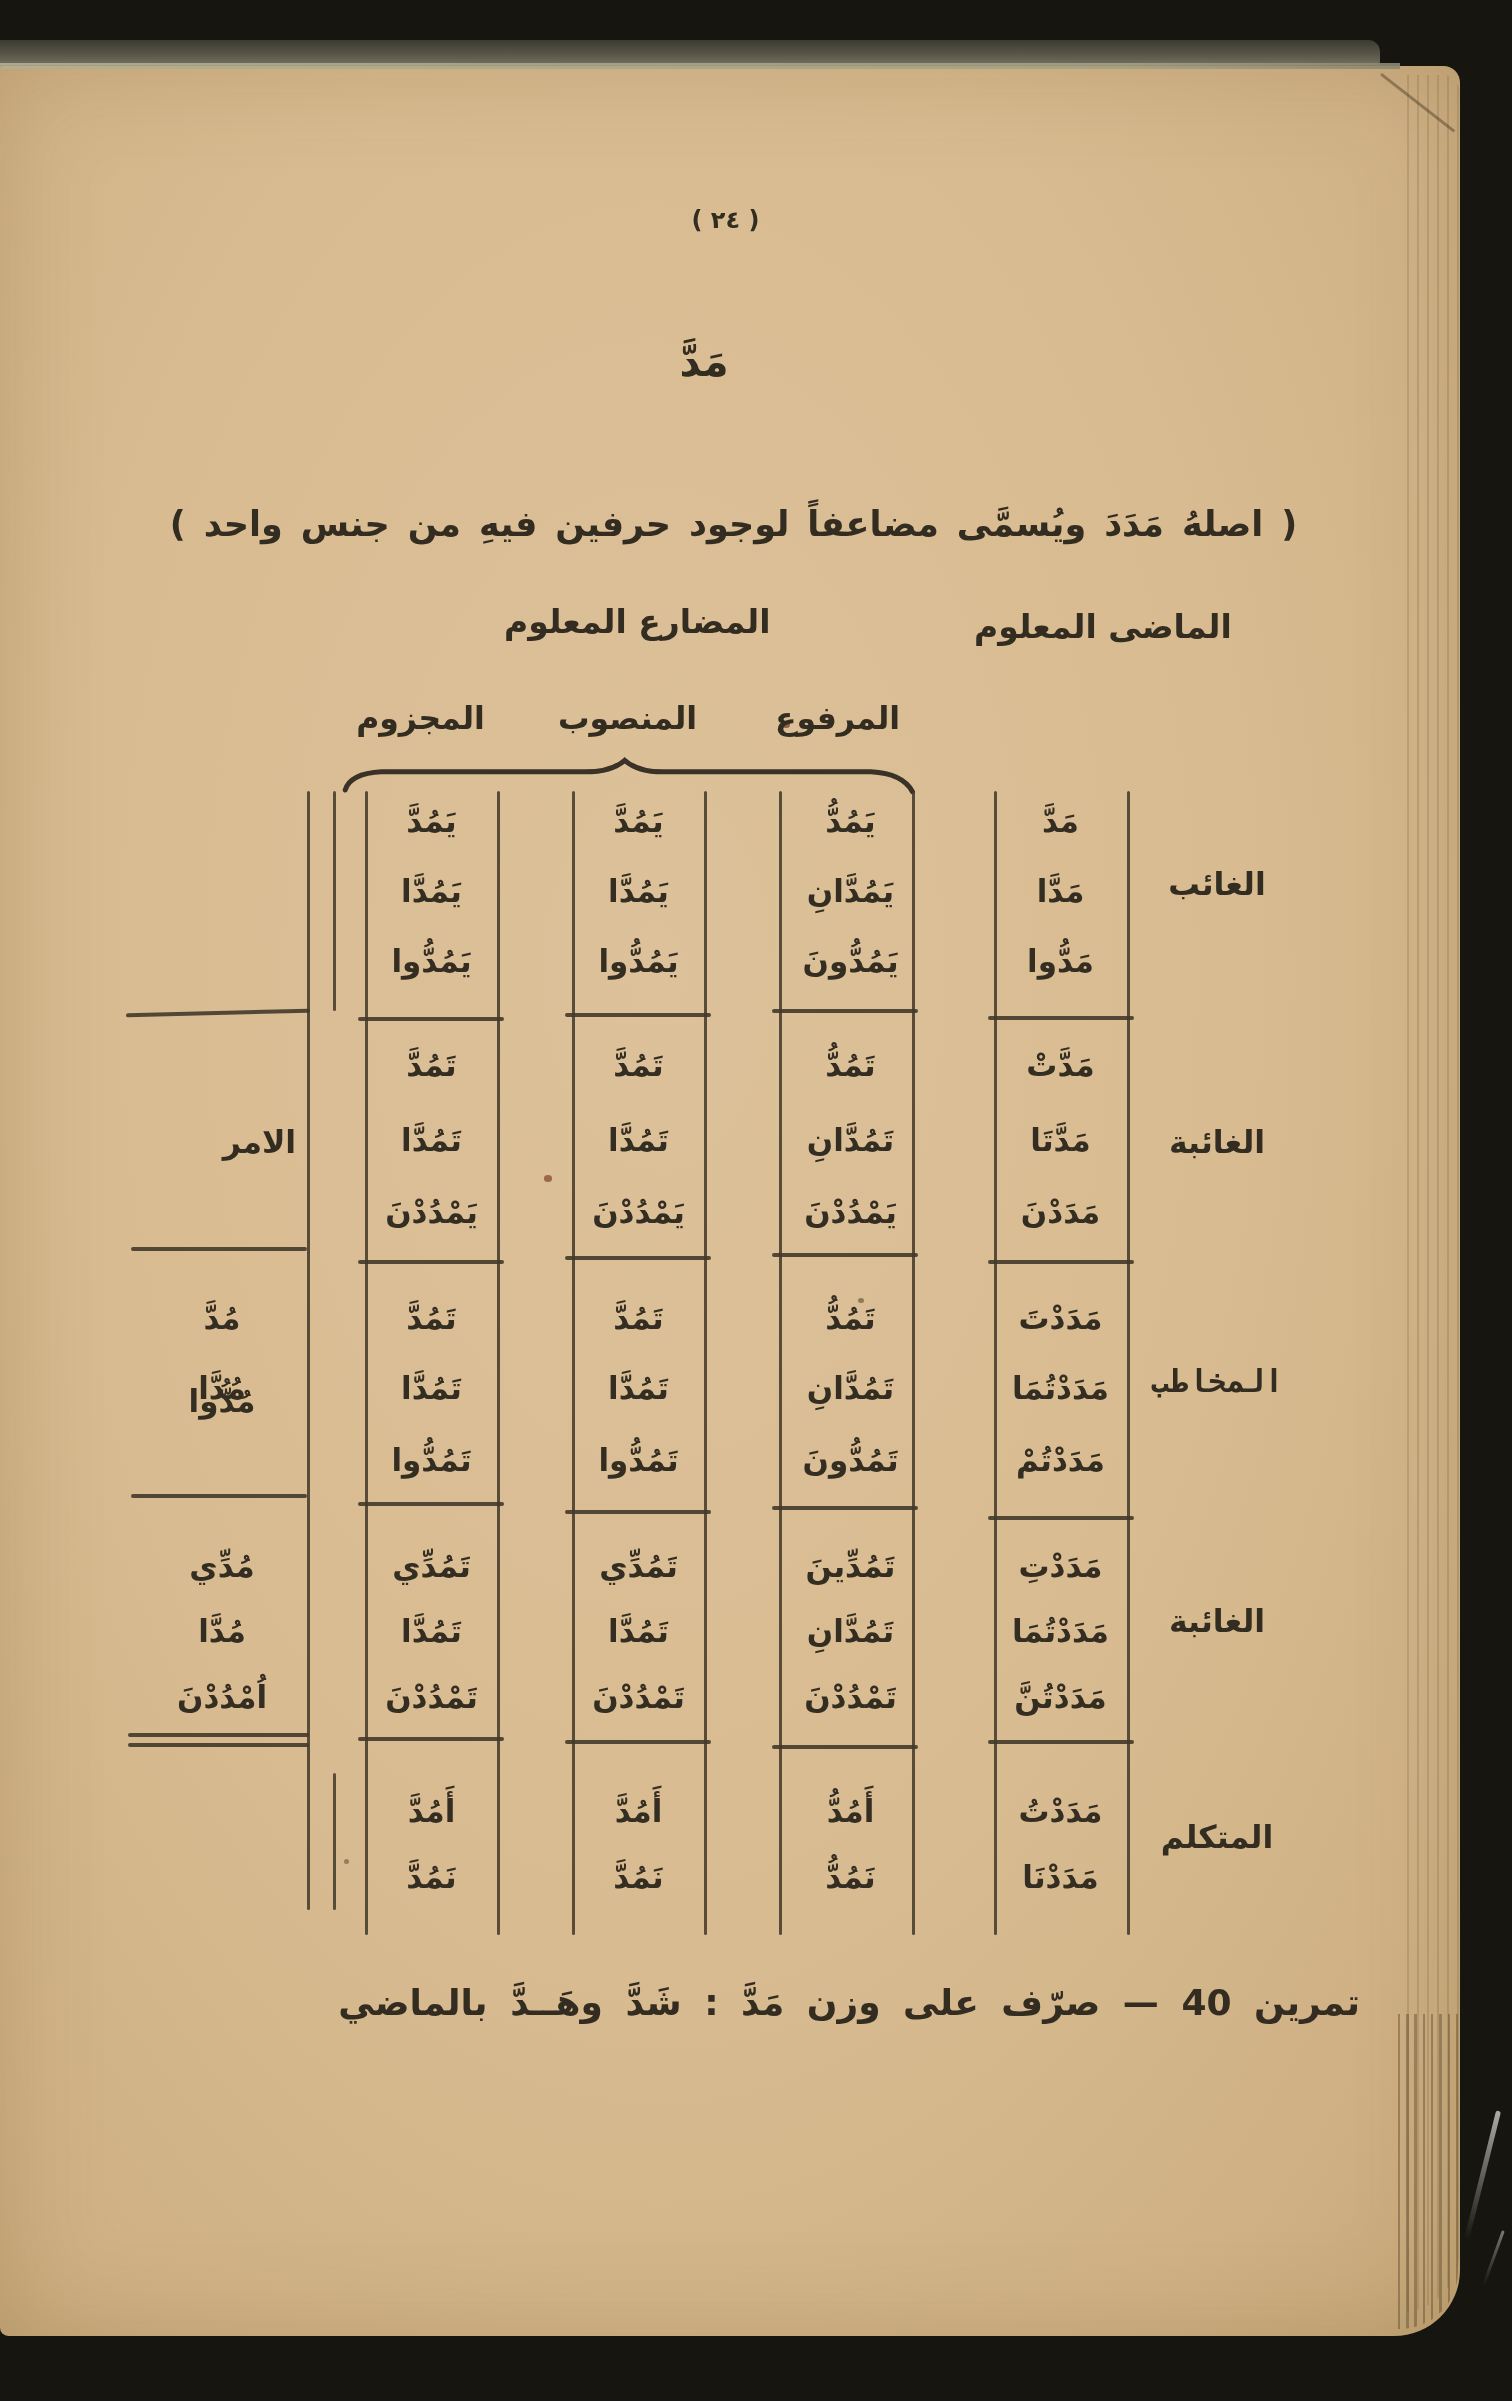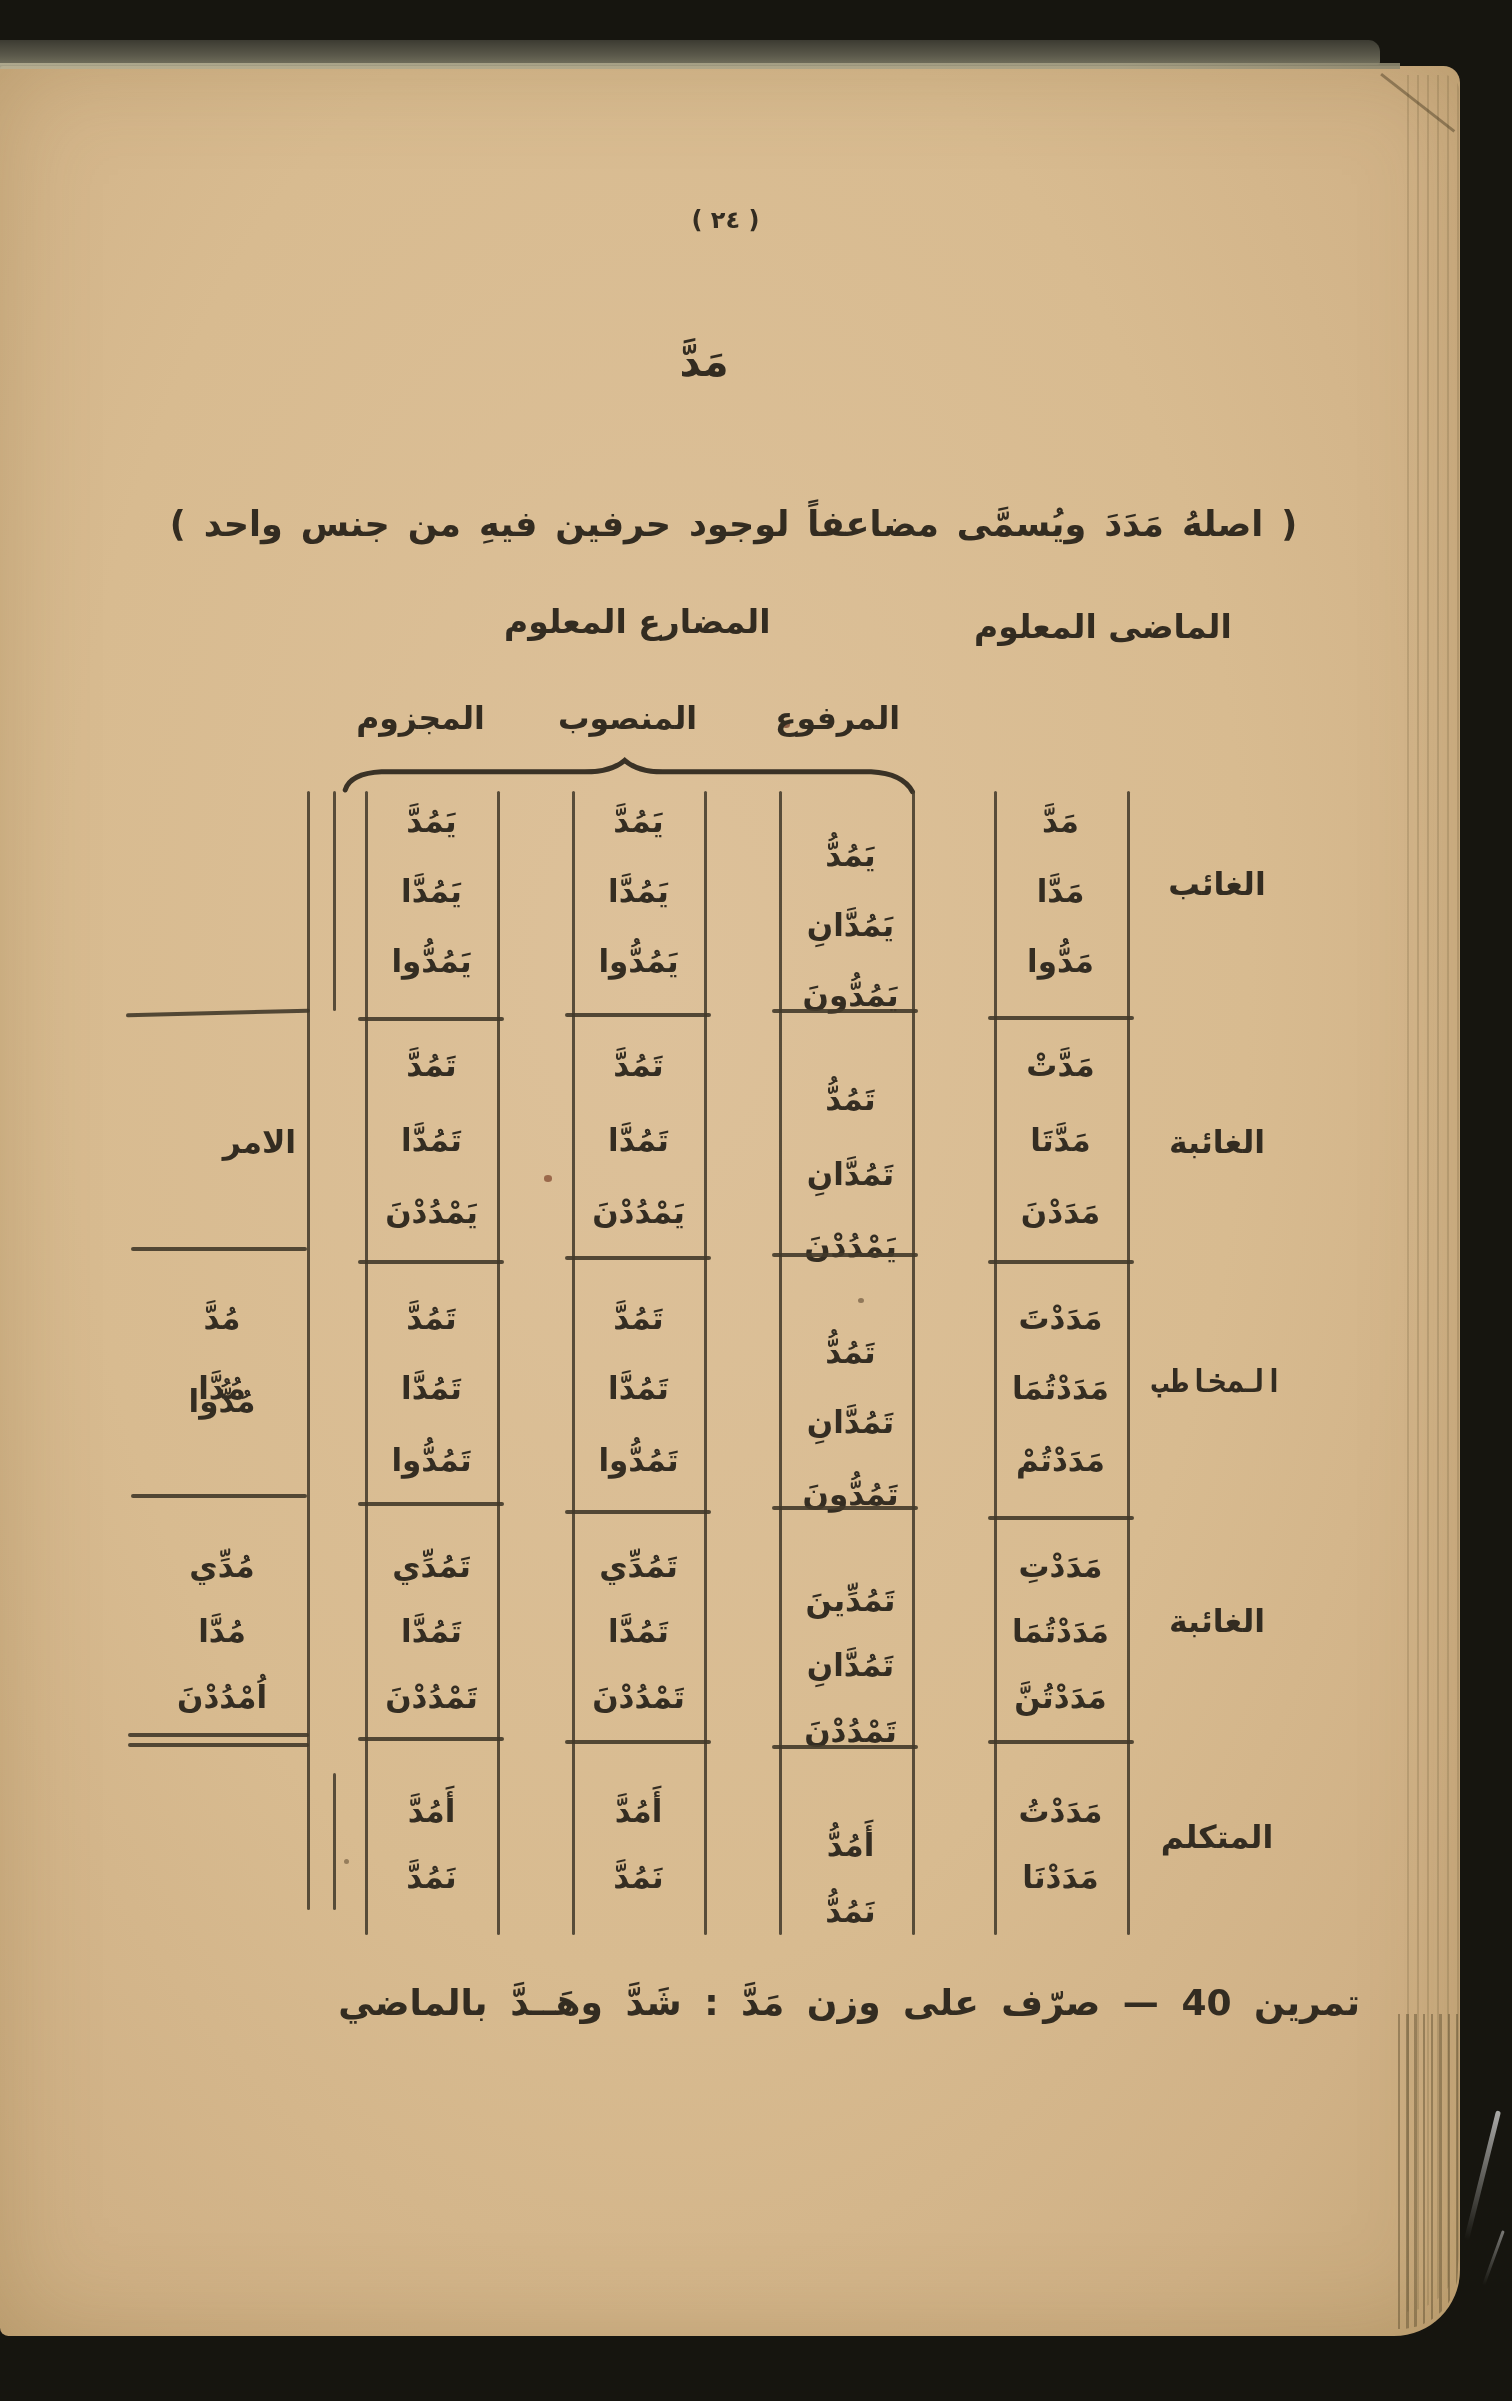--- a/index.html
+++ b/index.html
@@ -62,21 +62,21 @@
   .subtitle{font-size:35px;word-spacing:5.8px;}
   .col-header{font-size:33px;}
   .sub-header{font-size:31.5px;}
   .row-label{font-size:31.5px;}
   .amr-label{font-size:31.5px;}
   .form{
     position:absolute;height:51px;line-height:51px;text-align:center;
     font-size:31px;font-weight:bold;color:#342d22;white-space:nowrap;
   }
   .c-past{left:994px;width:133px;}
-  .c-marfu{left:779px;width:143px;margin-top:34px;}
+  .c-marfu{left:779px;width:143px;}
   .c-mansub{left:572px;width:133px;}
   .c-majzum{left:365px;width:133px;}
   .c-amr{left:139px;width:166px;}
   .c-label{left:1134px;width:166px;}
   .exercise{font-size:36px;word-spacing:10px;text-align:right;}
   
   .vrule{position:absolute;width:2.5px;background:#453c2c;opacity:.88;border-radius:1.7px;}
   .hrule{position:absolute;height:4.1px;background:#433a2a;opacity:.9;border-radius:2.5px;}
 </style>
 </head>

